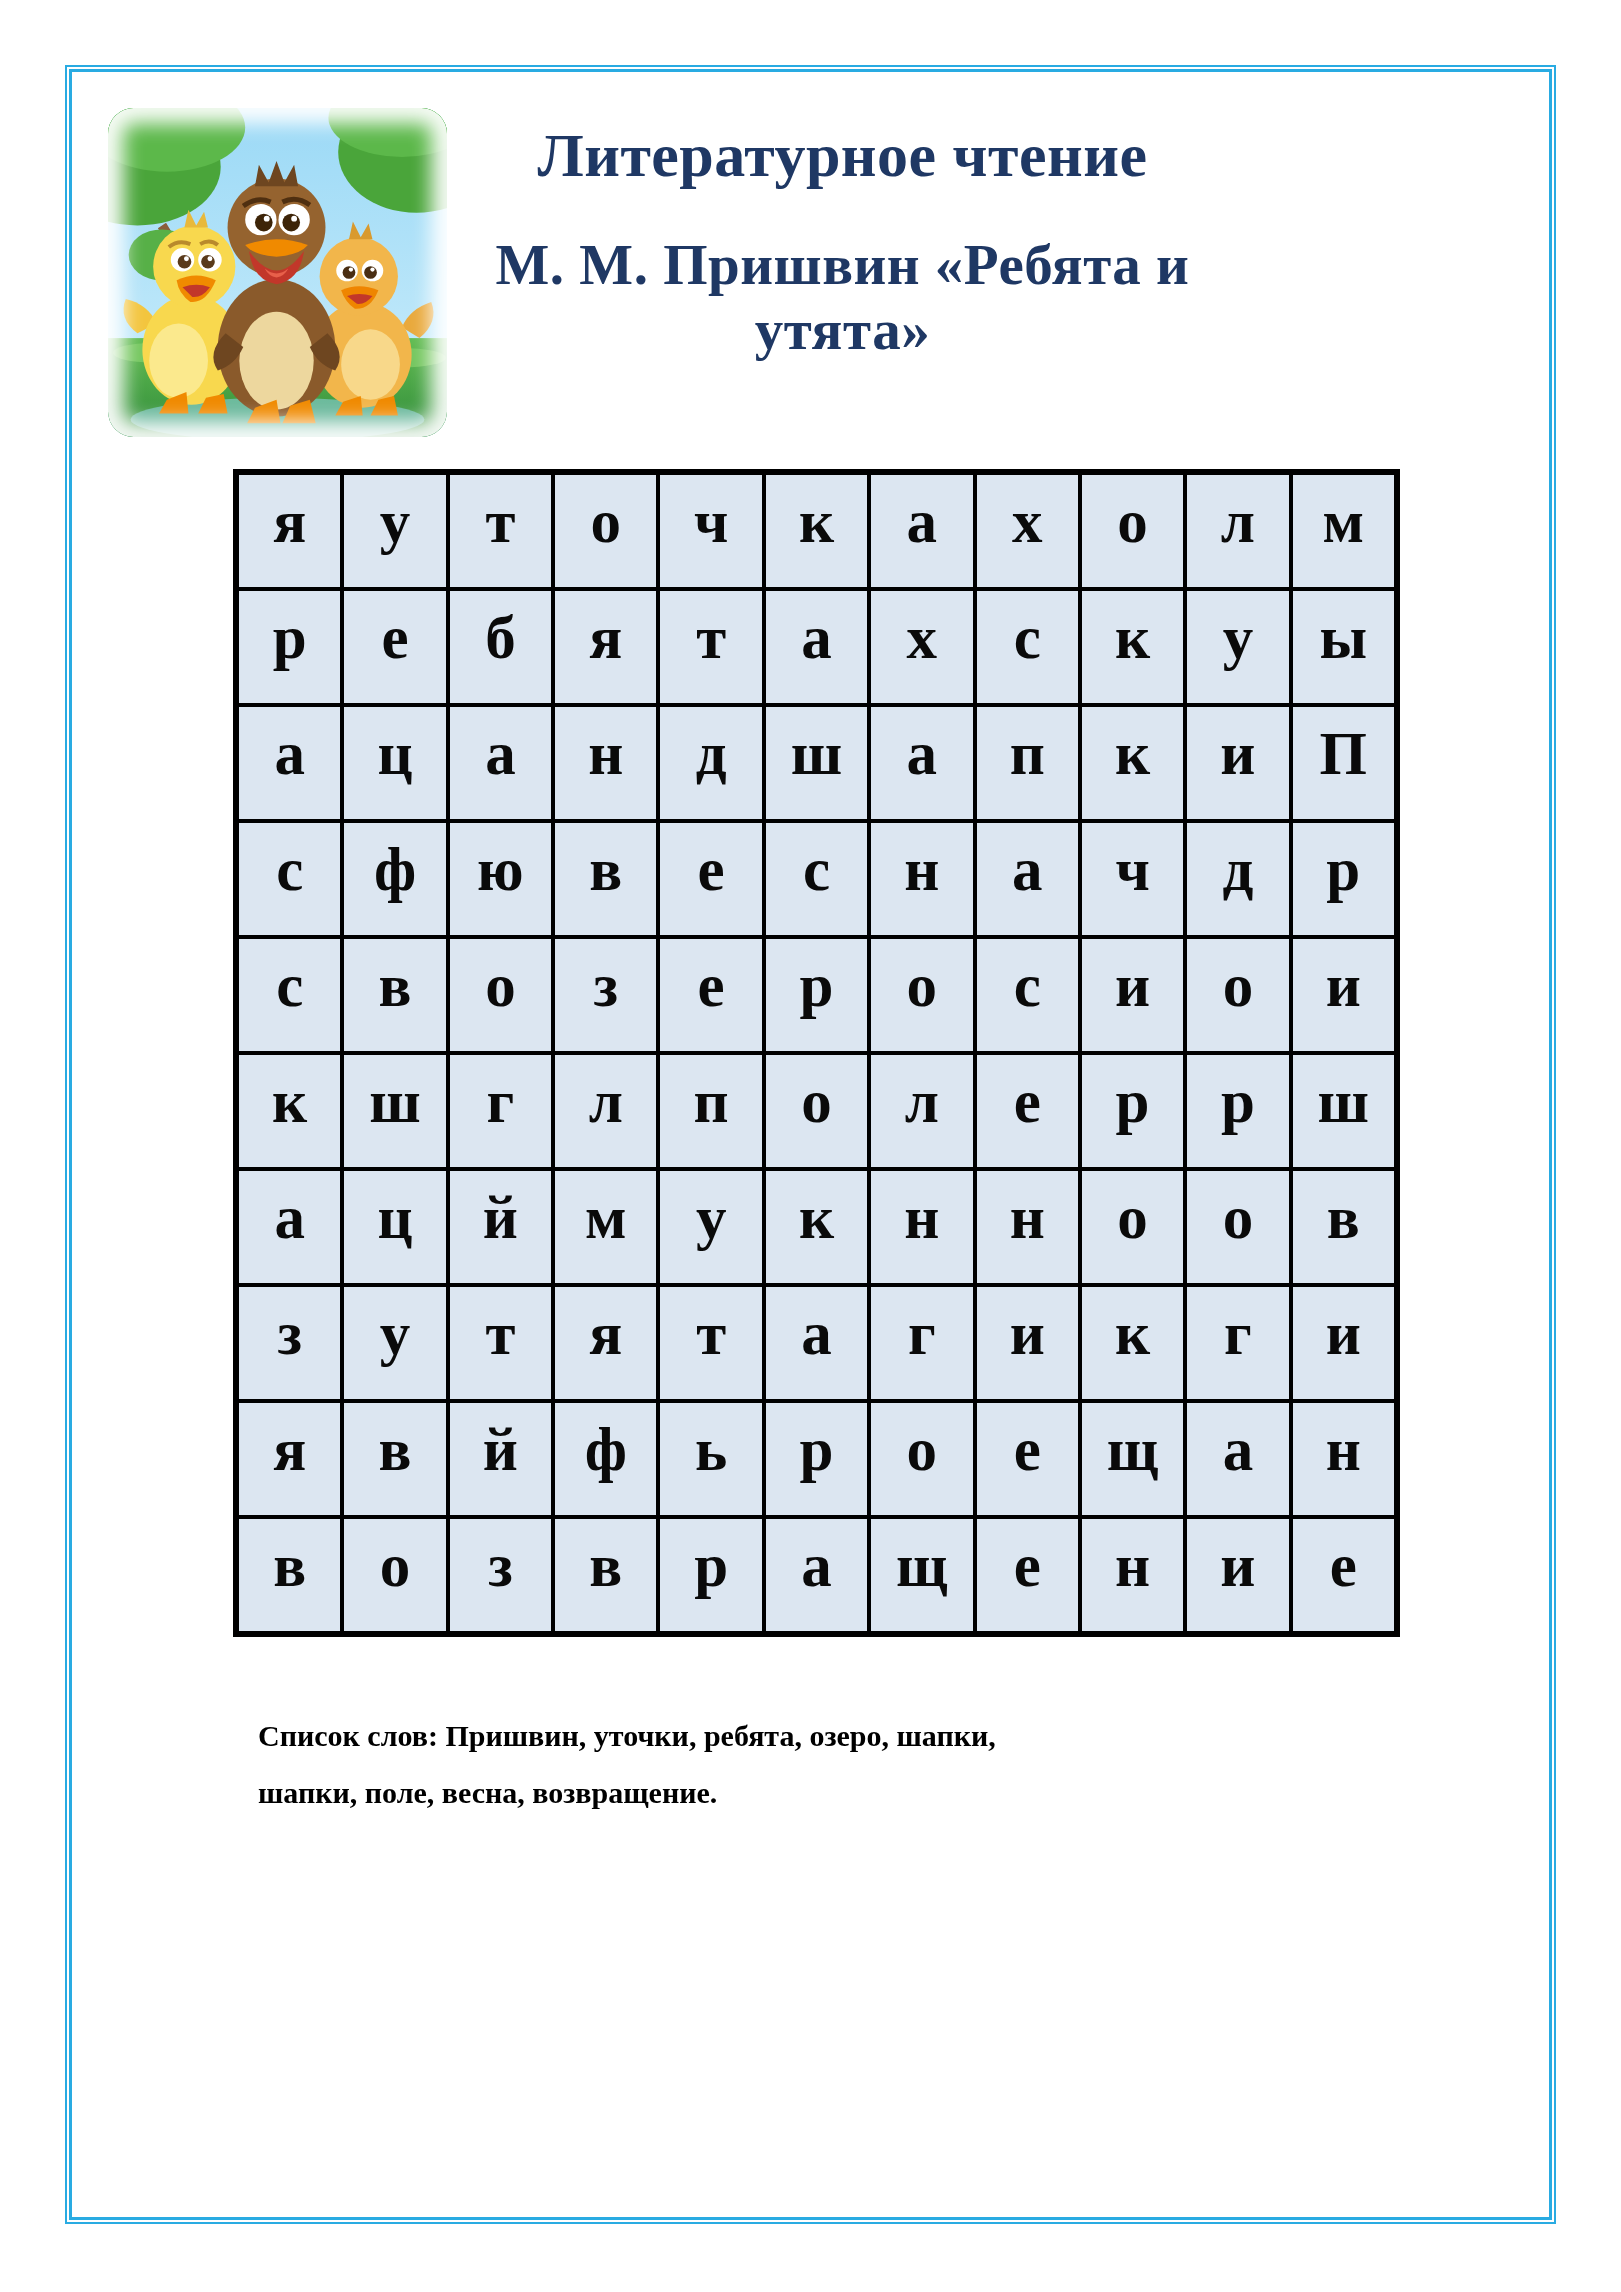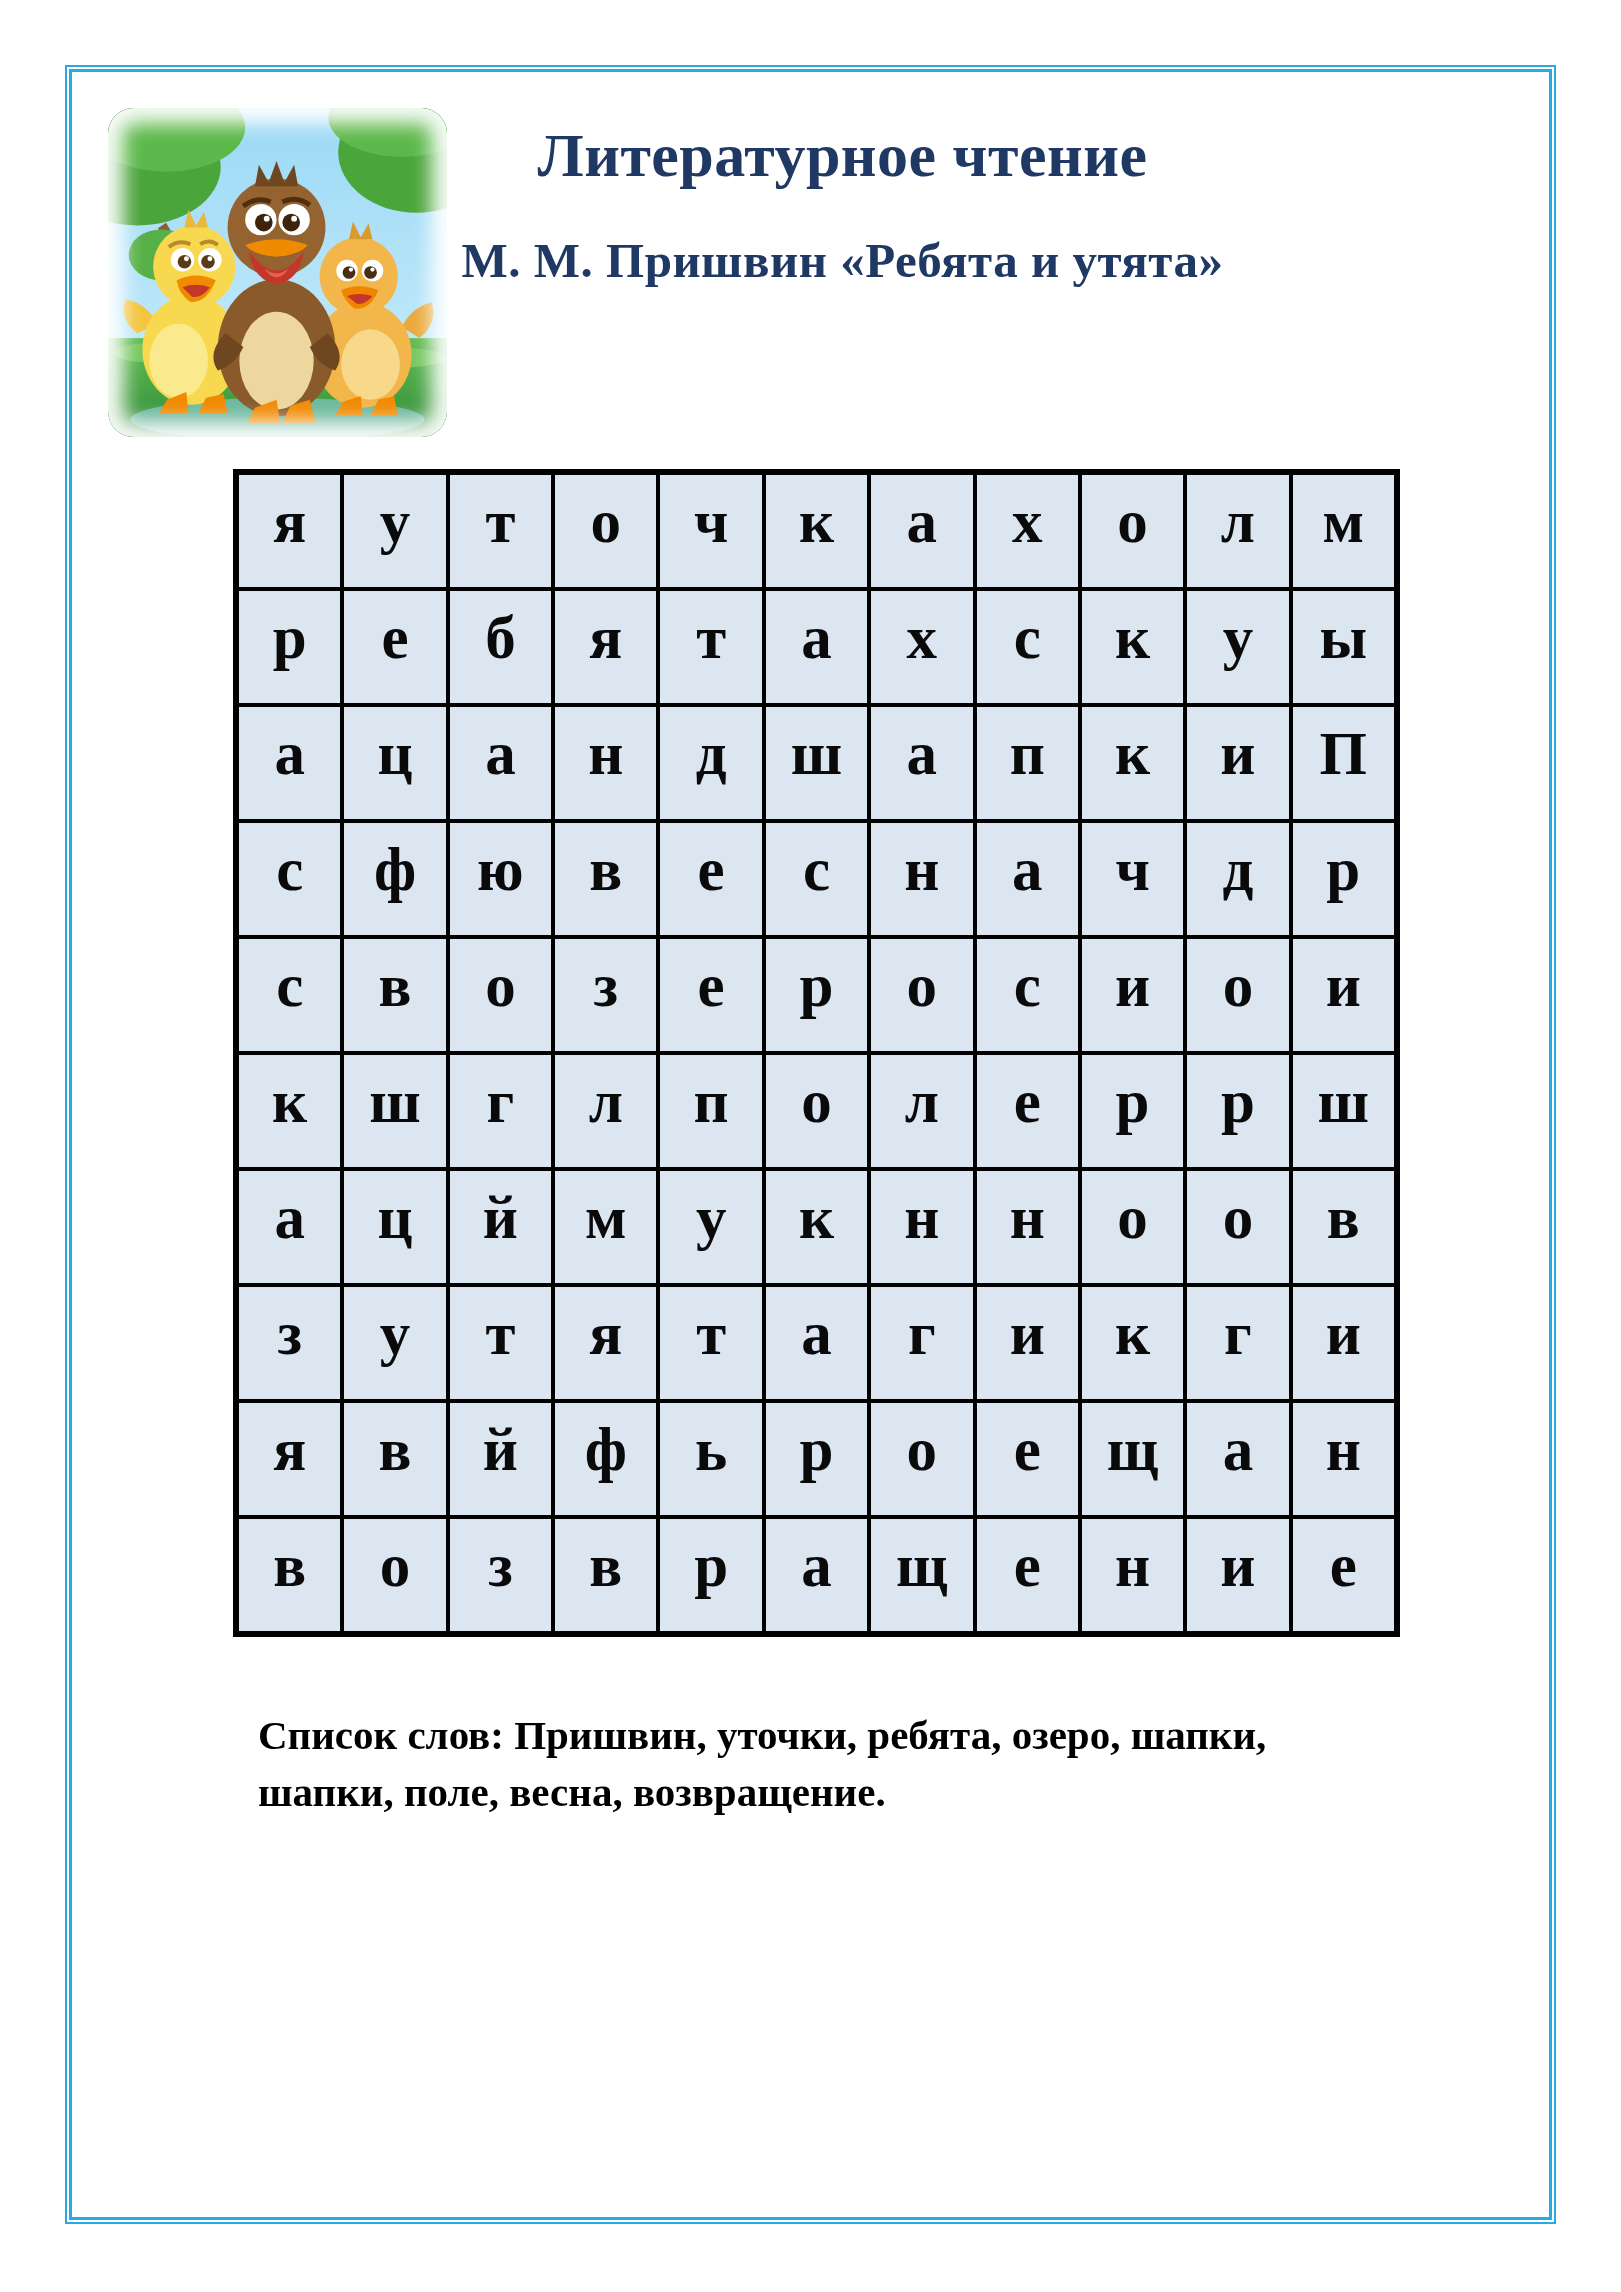--- a/index.html
+++ b/index.html
@@ -40,21 +40,21 @@
   
   .titles {
     position:absolute; left:431px; top:120px; width:823px;
     text-align:center; color:#1F3864;
   }
   .title-subject {
     font-size:62px; font-weight:bold; letter-spacing:0.5px;
   }
   .title-main {
     margin-top:41px;
-    font-size:49px; font-weight:bold; letter-spacing:0.5px;
+    font-size:57px; font-weight:bold; letter-spacing:0.5px;
   }
 
   
   .grid {
     position:absolute; left:233px; top:469px;
     width:1167px; height:1168px;
     border:4.9px solid #000;
     display:grid;
     grid-template-columns:repeat(11,1fr);
     grid-template-rows:repeat(10,1fr);
@@ -65,21 +65,21 @@
     background:#DCE6F1;
     display:flex; align-items:center; justify-content:center;
     padding-bottom:19.6px;
     font-size:61px; font-weight:bold; color:#0a0a0a;
     line-height:1;
   }
 
   
   .word-list {
     position:absolute; left:258px; top:1707px; width:1157px;
-    font-size:41px; font-weight:bold; color:#000;
+    font-size:30px; font-weight:bold; color:#000;
     line-height:57px;
   }
 </style>
 </head>
 <body>
 
 <div class="frame"></div>
 
 <div class="illustration">
   <svg viewBox="0 0 346 336">

